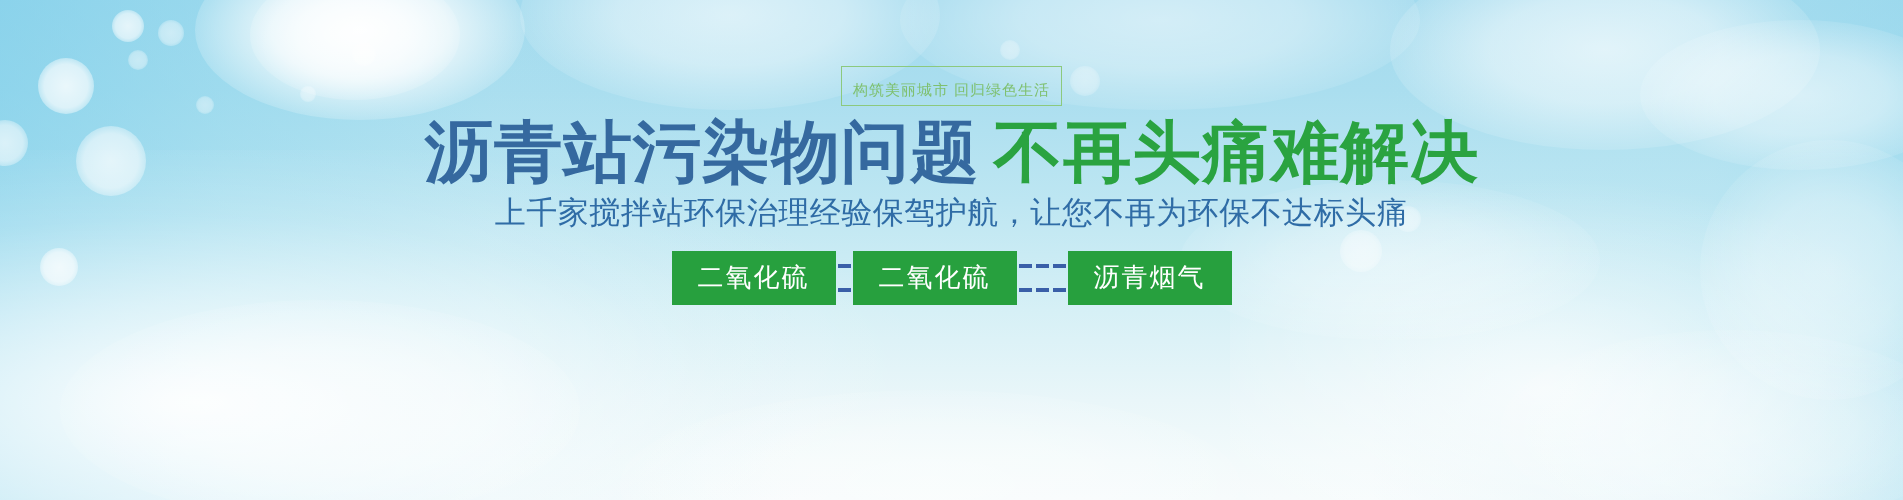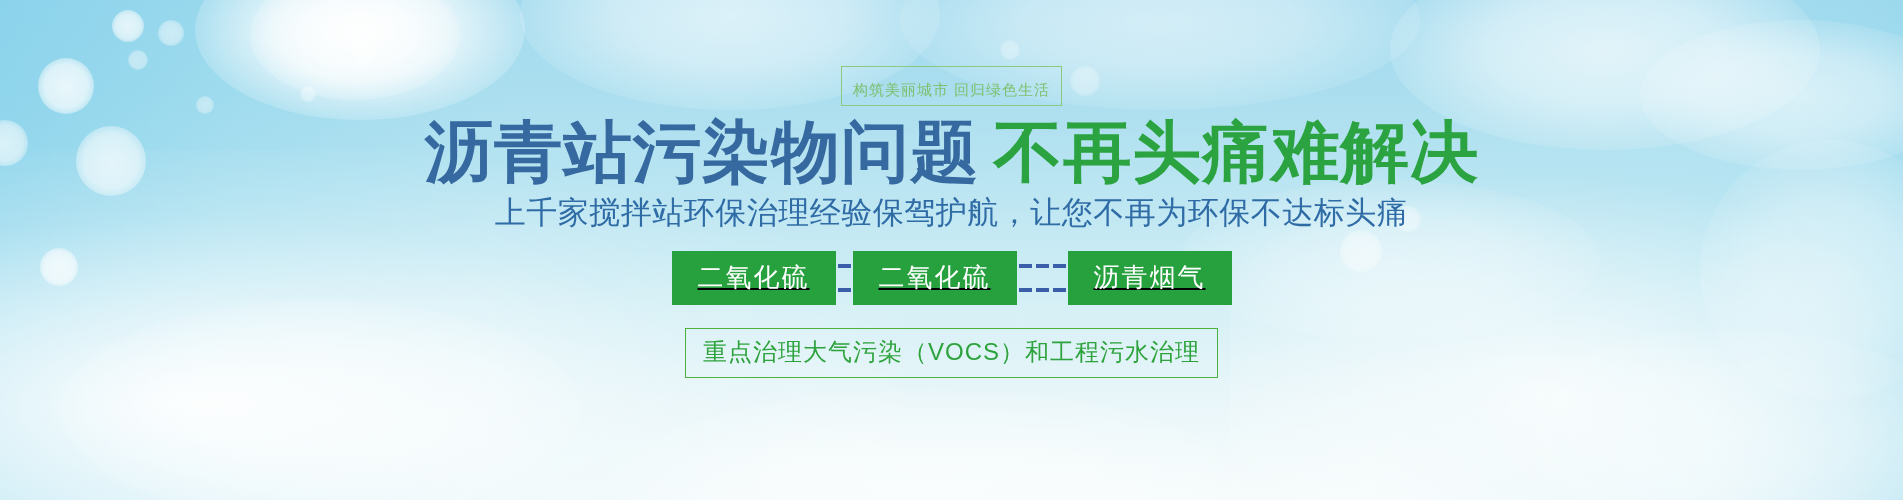--- a/index.html
+++ b/index.html
@@ -161,21 +161,20 @@
     line-height:1.2;
     letter-spacing:0.5px;
     white-space:nowrap;
   }
 
   
   .pill-row {
     margin-top:19px;
     display:flex;
     align-items:center;
-    text-decoration:underline;
   }
   .pill {
     background:#27a03e;
     color:#ffffff;
     font-size:26px;
     line-height:1;
     letter-spacing:2px;
     padding:16px 26px 18px;
     height:54px;
     display:flex;
@@ -264,16 +263,15 @@
     <div class="pill-row">
       <div class="pill">二氧化硫</div>
       <div class="sep"></div>
       <div class="pill">二氧化硫</div>
       <div class="sep"></div>
       <div class="sep"></div>
       <div class="sep"></div>
       <div class="pill">沥青烟气</div>
     </div>
 
-    <div class="footer-box">重点治理大气污染（VOCS）和工程污水治理</div>
 
   </div>
 </div>
 
 </body></html>

